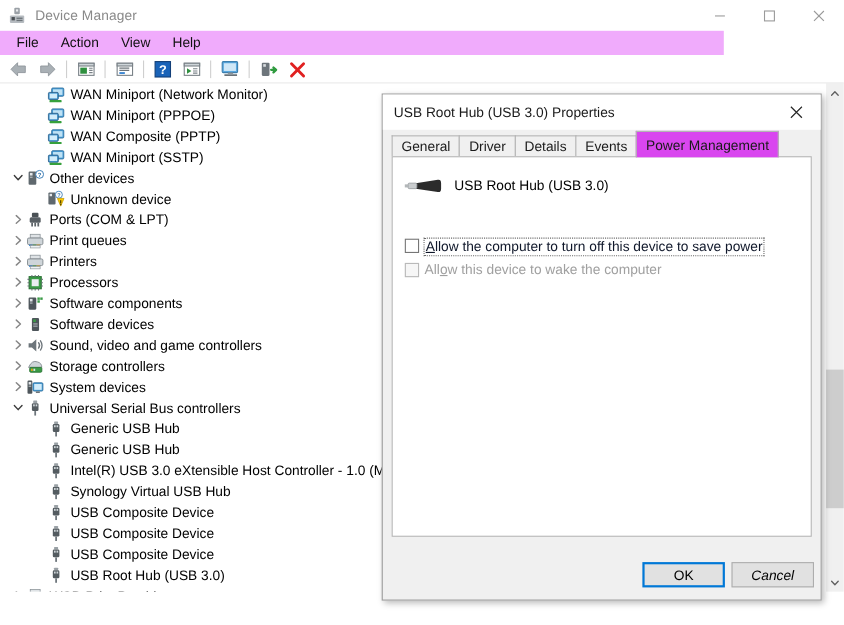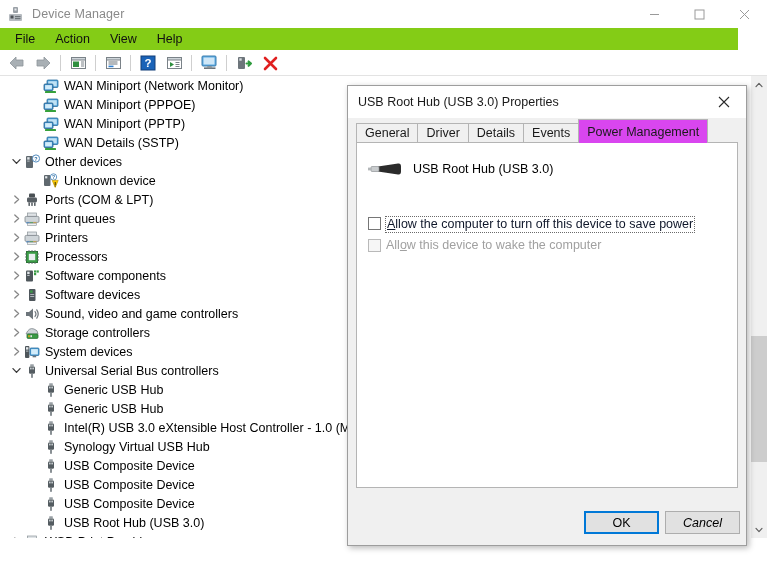--- a/index.html
+++ b/index.html
@@ -44,23 +44,23 @@
   .wc-btn {
     width: 45px; height: 28px;
     display: flex; align-items: center; justify-content: center;
     color: #9a9a9a;
   }
   .wc-btn svg { display: block; }
 
   
   #menubar {
     position: absolute; left: 0; top: 28px;
-    width: 738px; height: 22px;
+    width: 658px; height: 22px;
     display: flex; align-items: center;
-    background: #84cc16;
+    background: #f0abfc;
   }
   .menu-item {
     font-size: 12.5px; color: #111;
     padding: 2px 9px; margin-left: 2px;
     line-height: 16px;
   }
   #menubar .menu-item:first-child { margin-left: 6px; }
 
   
   #toolbar {
@@ -399,32 +399,32 @@
       </div>
       <div class="tree-row" style="padding-left: 27px;">
         <span class="twisty"></span>
         <span class="tree-icon"><svg width="16" height="16" viewBox="0 0 16 16">
             <rect x="4" y="2" width="11" height="7.5" rx="1" fill="#4a9fd8" stroke="#2f6f9e" stroke-width=".8"></rect>
             <rect x="5.2" y="3.2" width="8.6" height="5.1" fill="#bfe2f5"></rect>
             <rect x="1" y="6" width="9" height="6.5" rx="1" fill="#3f93cf" stroke="#2a618b" stroke-width=".8"></rect>
             <rect x="2.1" y="7.1" width="6.8" height="4.3" fill="#d2ecfa"></rect>
             <rect x="2" y="13" width="11" height="2" rx=".6" fill="#36a13c"></rect>
           </svg></span>
-        <span class="tree-label">WAN Miniport (PPTP)</span>
+        <span class="tree-label">WAN Composite (PPTP)</span>
       </div>
       <div class="tree-row" style="padding-left: 27px;">
         <span class="twisty"></span>
         <span class="tree-icon"><svg width="16" height="16" viewBox="0 0 16 16">
             <rect x="4" y="2" width="11" height="7.5" rx="1" fill="#4a9fd8" stroke="#2f6f9e" stroke-width=".8"></rect>
             <rect x="5.2" y="3.2" width="8.6" height="5.1" fill="#bfe2f5"></rect>
             <rect x="1" y="6" width="9" height="6.5" rx="1" fill="#3f93cf" stroke="#2a618b" stroke-width=".8"></rect>
             <rect x="2.1" y="7.1" width="6.8" height="4.3" fill="#d2ecfa"></rect>
             <rect x="2" y="13" width="11" height="2" rx=".6" fill="#36a13c"></rect>
           </svg></span>
-        <span class="tree-label">WAN Details (SSTP)</span>
+        <span class="tree-label">WAN Miniport (SSTP)</span>
       </div>
       <div class="tree-row" style="padding-left: 8px;">
         <span class="twisty">
           <svg width="9" height="9" viewBox="0 0 9 9">
             <path d="M1 2.6 L4.5 6.4 L8 2.6" stroke="#3c3c3c" stroke-width="1.3" fill="none" stroke-linecap="round" stroke-linejoin="round"></path>
           </svg>
         </span>
         <span class="tree-icon"><svg width="16" height="16" viewBox="0 0 16 16">
             <rect x="2" y="2" width="7" height="12" rx="1" fill="#5f686e"></rect>
             <rect x="3.2" y="3.2" width="2.4" height="2.4" fill="#e3e7ea"></rect>

